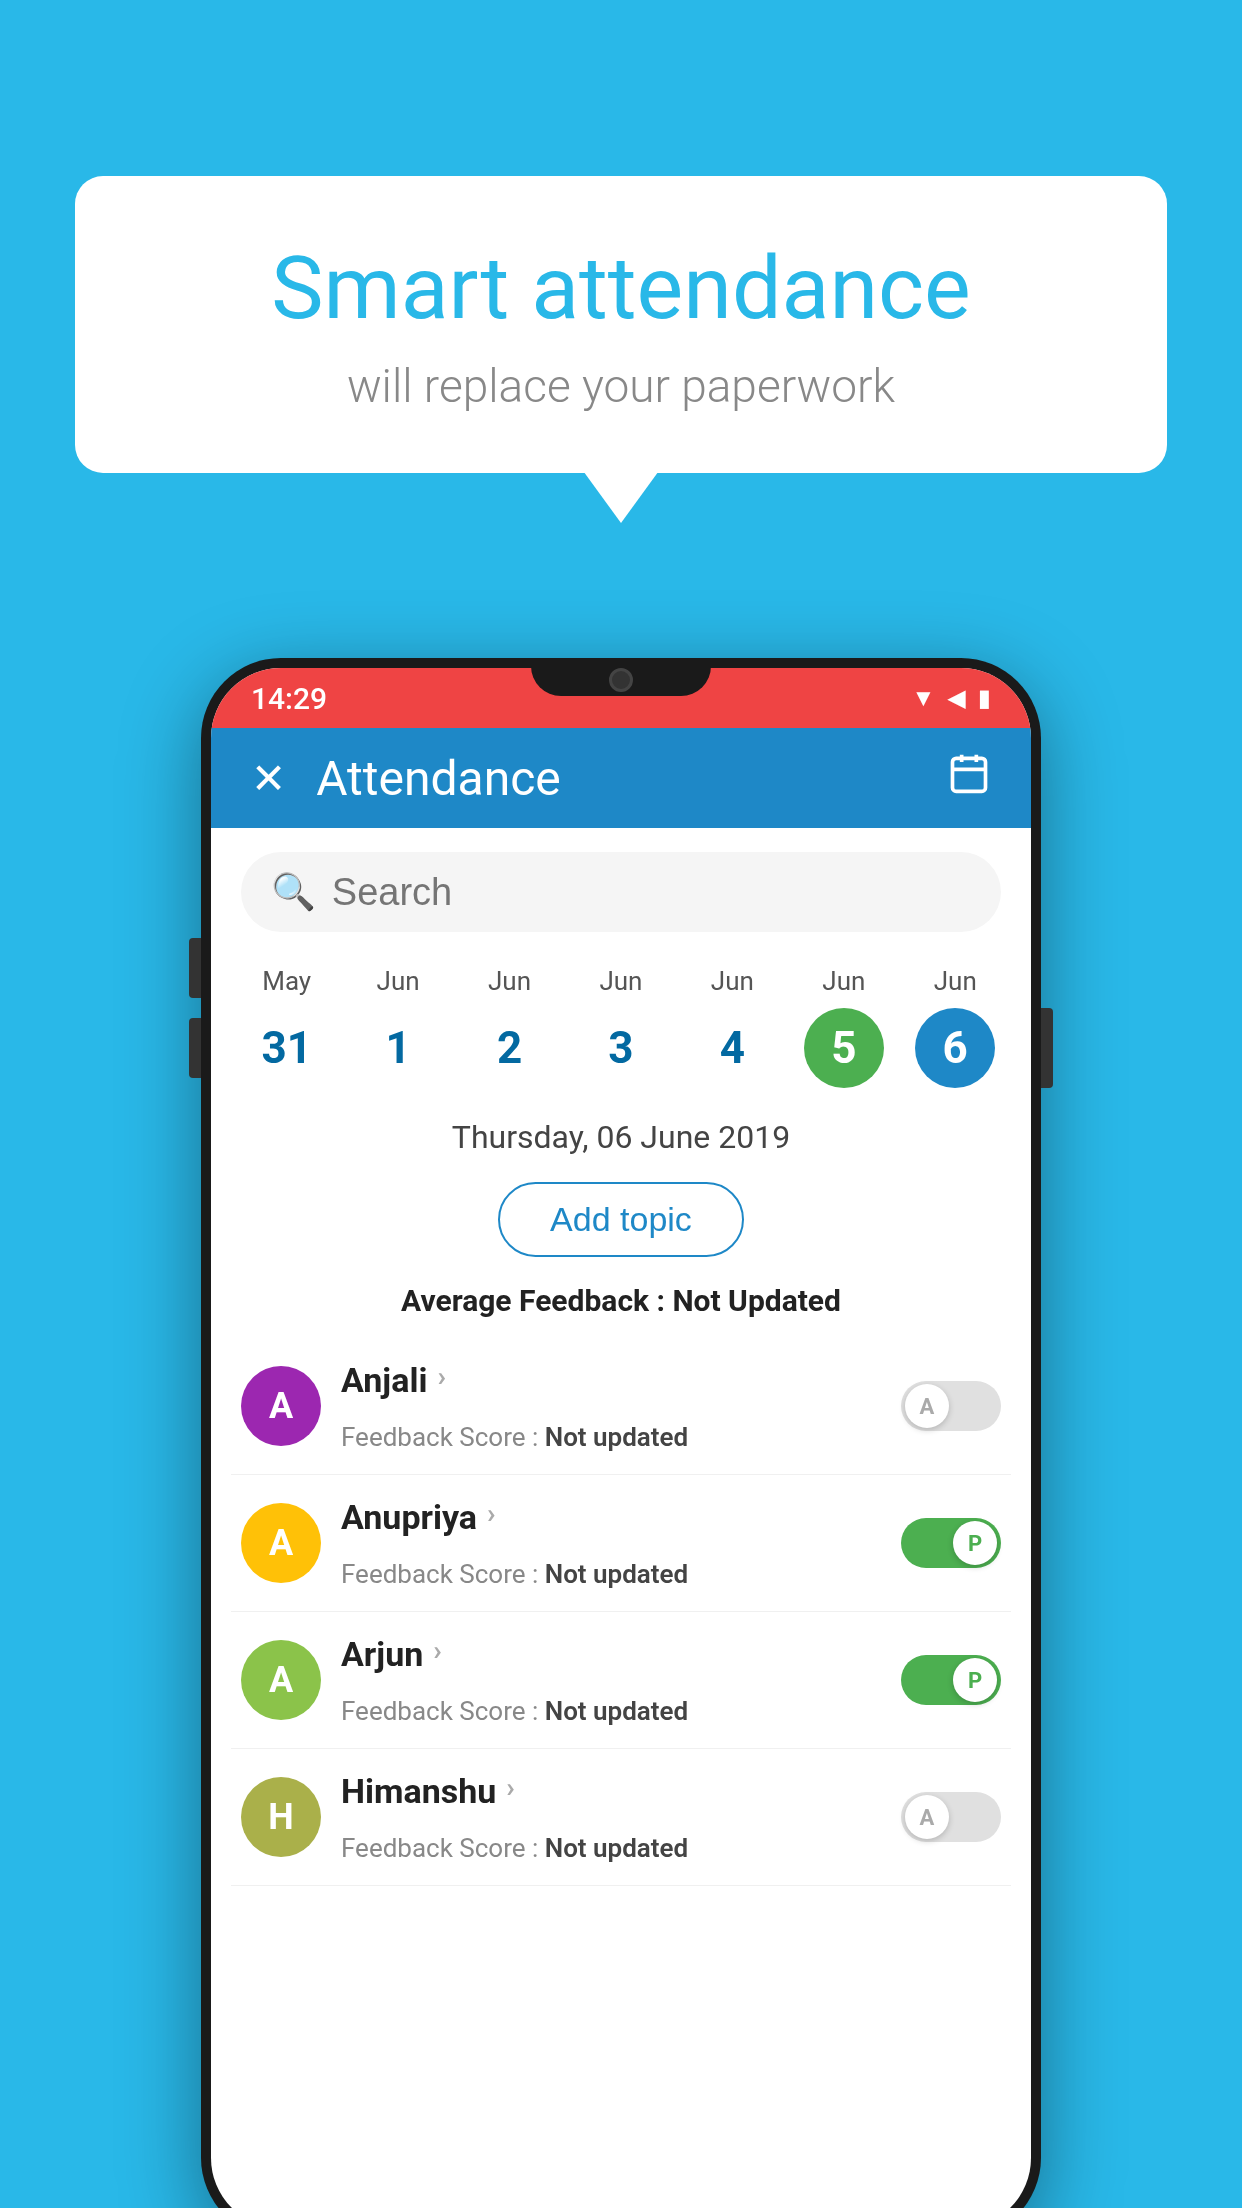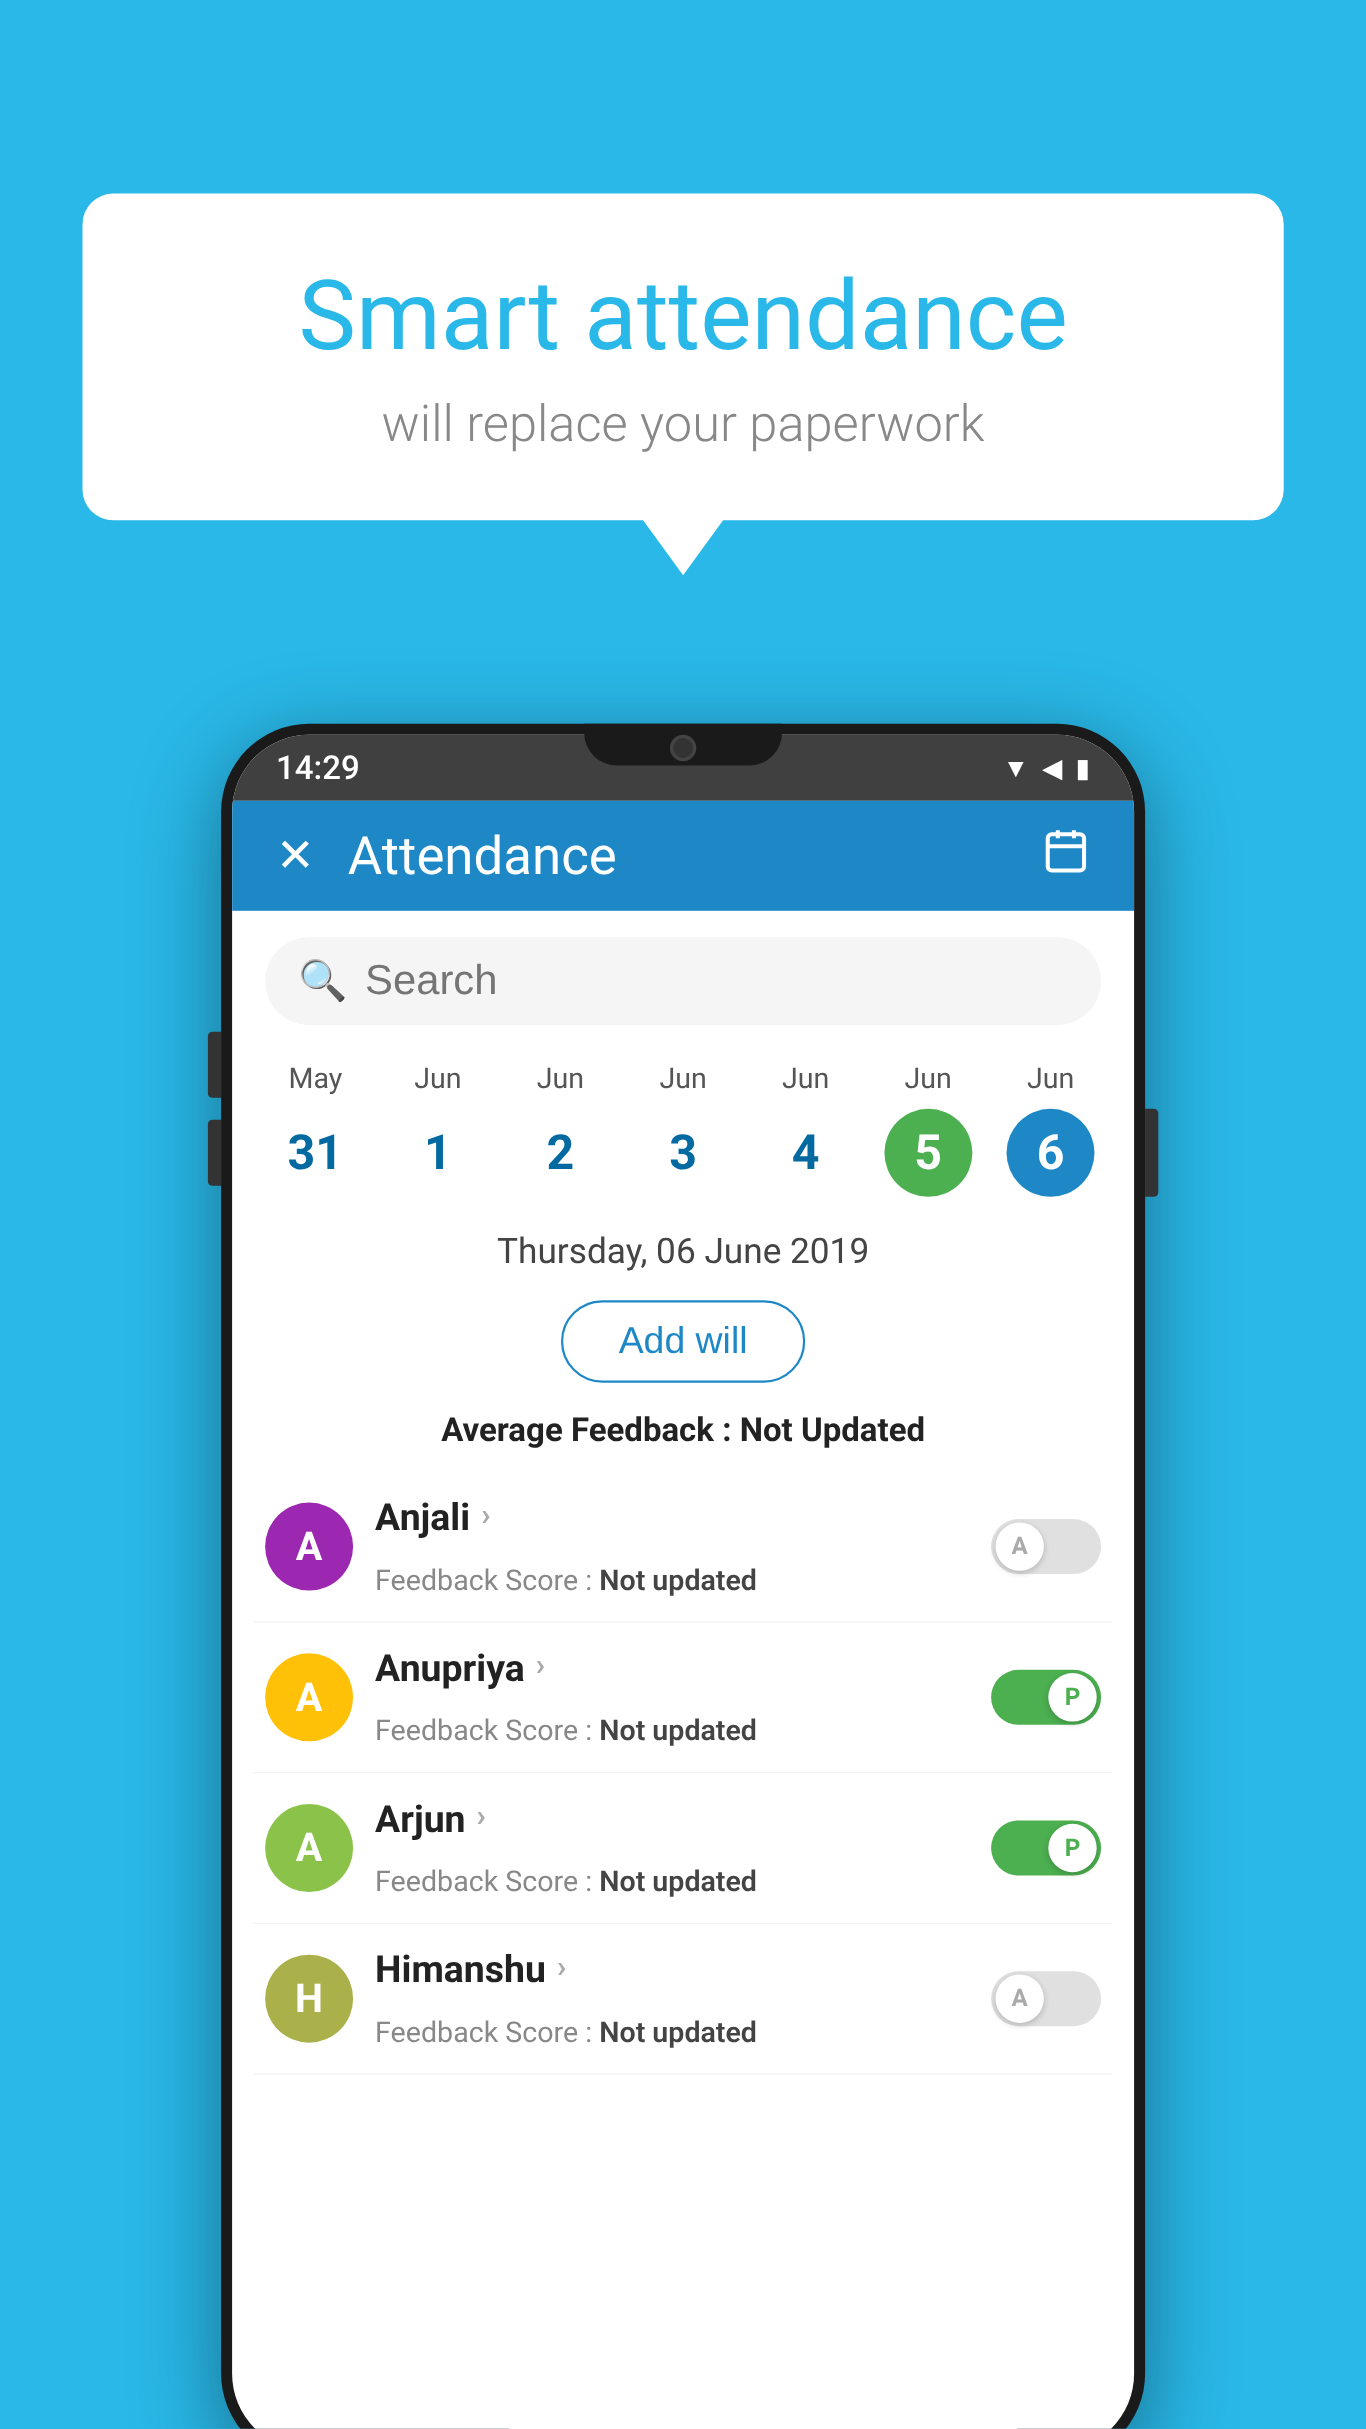--- a/index.html
+++ b/index.html
@@ -95,21 +95,21 @@
       width: 100%;
       height: 100%;
       background: white;
       border-radius: 70px;
       overflow: hidden;
       position: relative;
     }
 
     
     .status-bar {
-      background: #404040;
+      background: #ef4444;
       height: 60px;
       display: flex;
       align-items: center;
       justify-content: space-between;
       padding: 0 40px;
     }
 
     .status-time {
       color: white;
       font-size: 30px;
@@ -462,21 +462,21 @@
           <div class="date-day active-green">5</div>
         </div>
         <div class="date-item">
           <div class="date-month">Jun</div>
           <div class="date-day active-blue">6</div>
         </div>
       </div>
 
     <div class="date-label">Thursday, 06 June 2019</div>
 
-    <button class="add-topic-btn">Add will</button>
+    <button class="add-topic-btn">Add topic</button>
 
     <div class="avg-feedback">
       <span>Average Feedback : </span><span>Not Updated</span>
     </div>
 
     <div class="student-list" id="student-list">
     <div class="student-item">
           <div class="student-avatar" style="background: rgb(156, 39, 176);">A</div>
           <div class="student-info">
             <div class="student-name">Anjali <span class="chevron">›</span></div>

